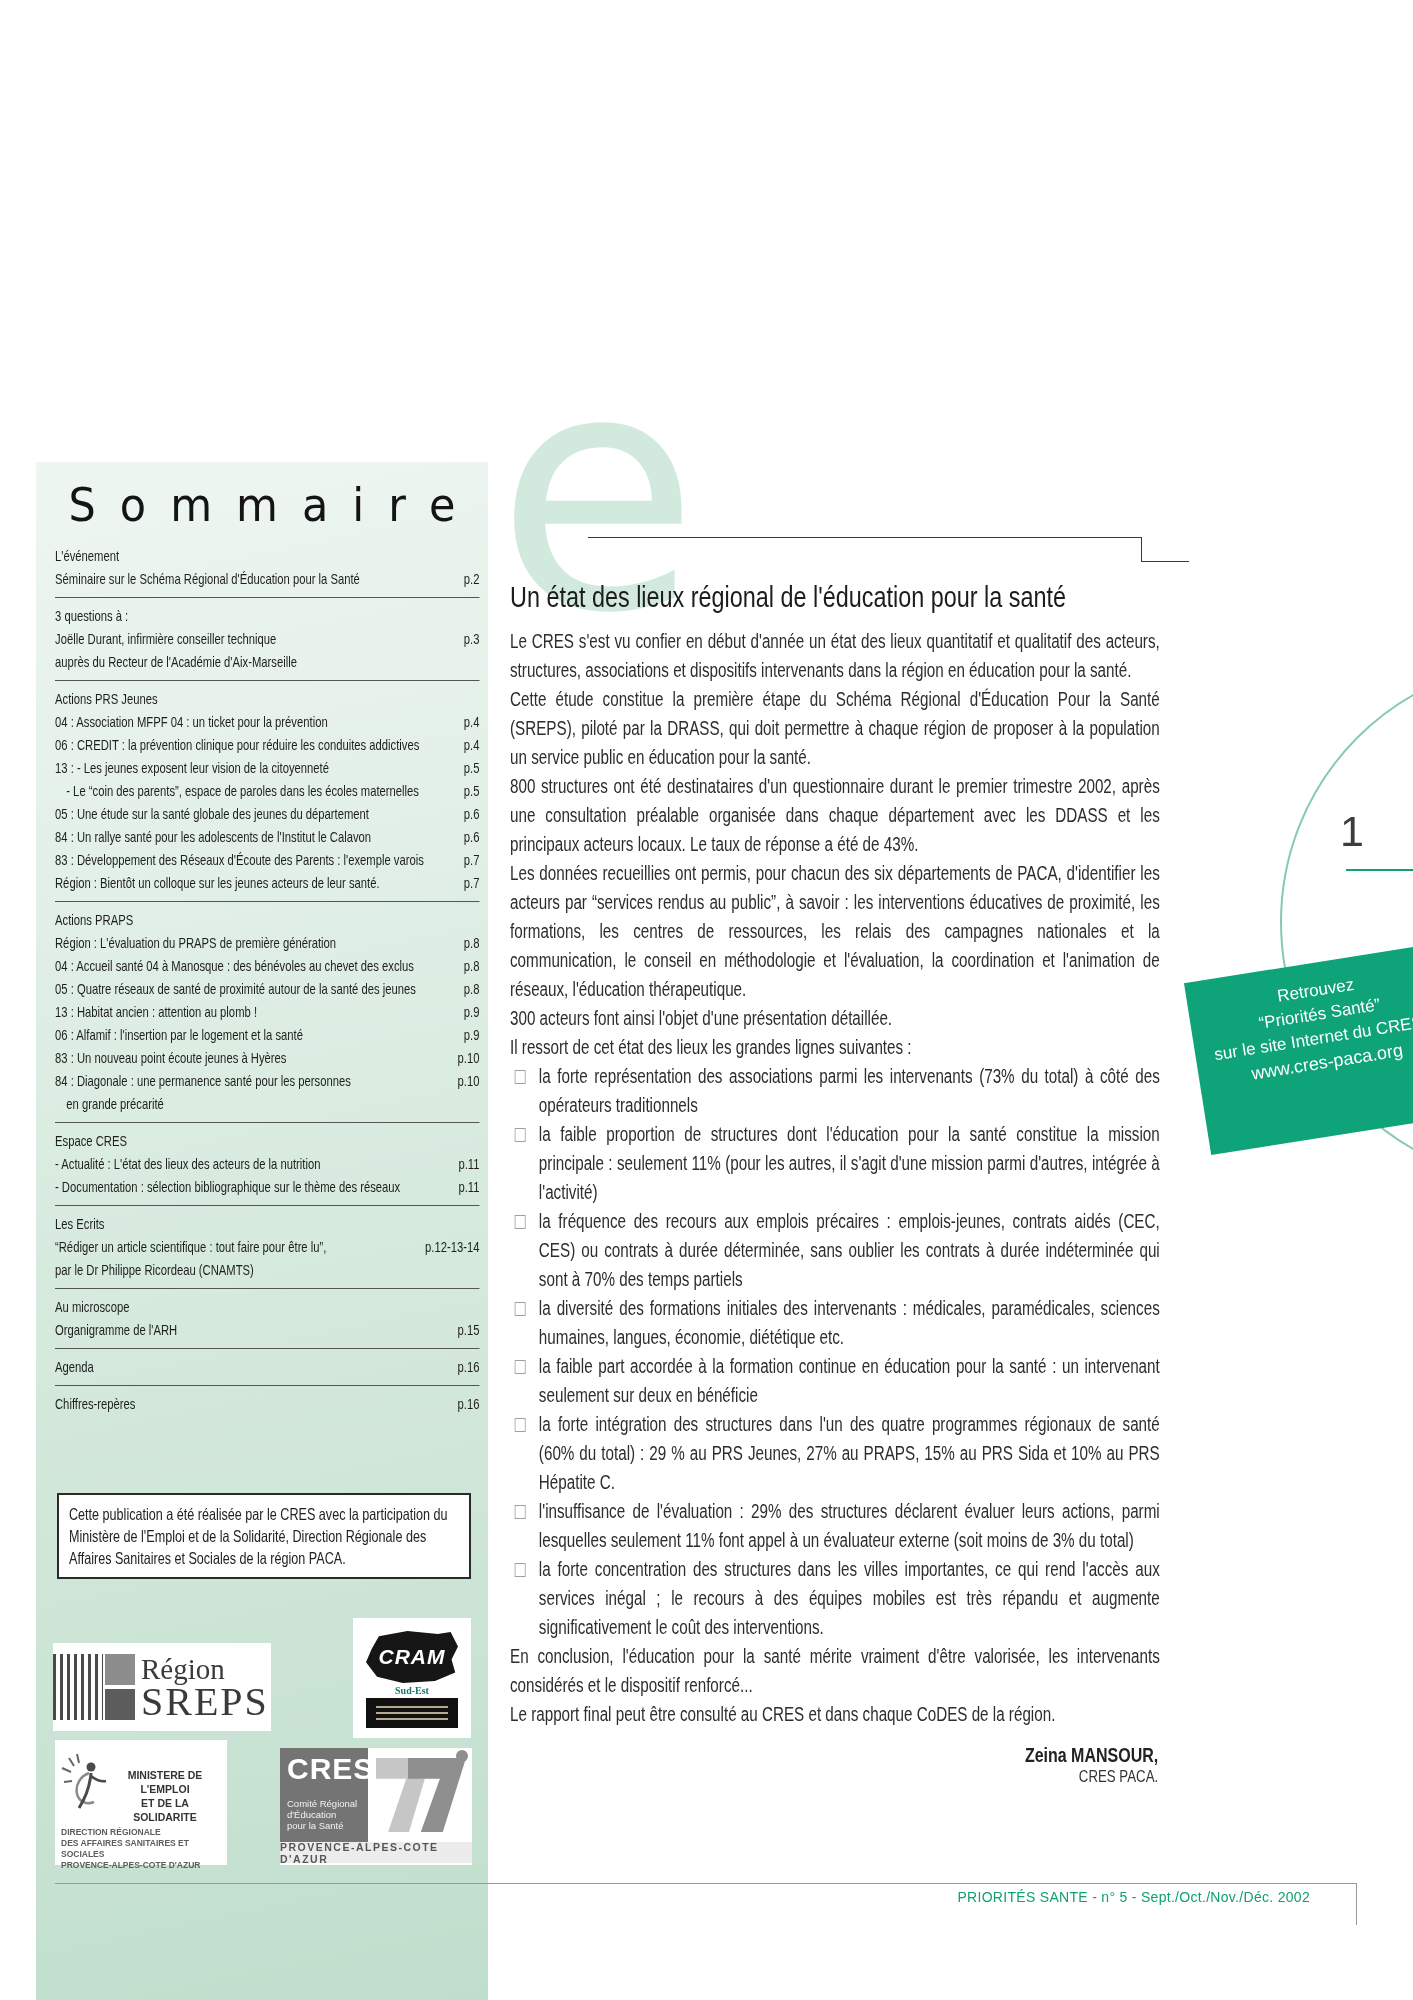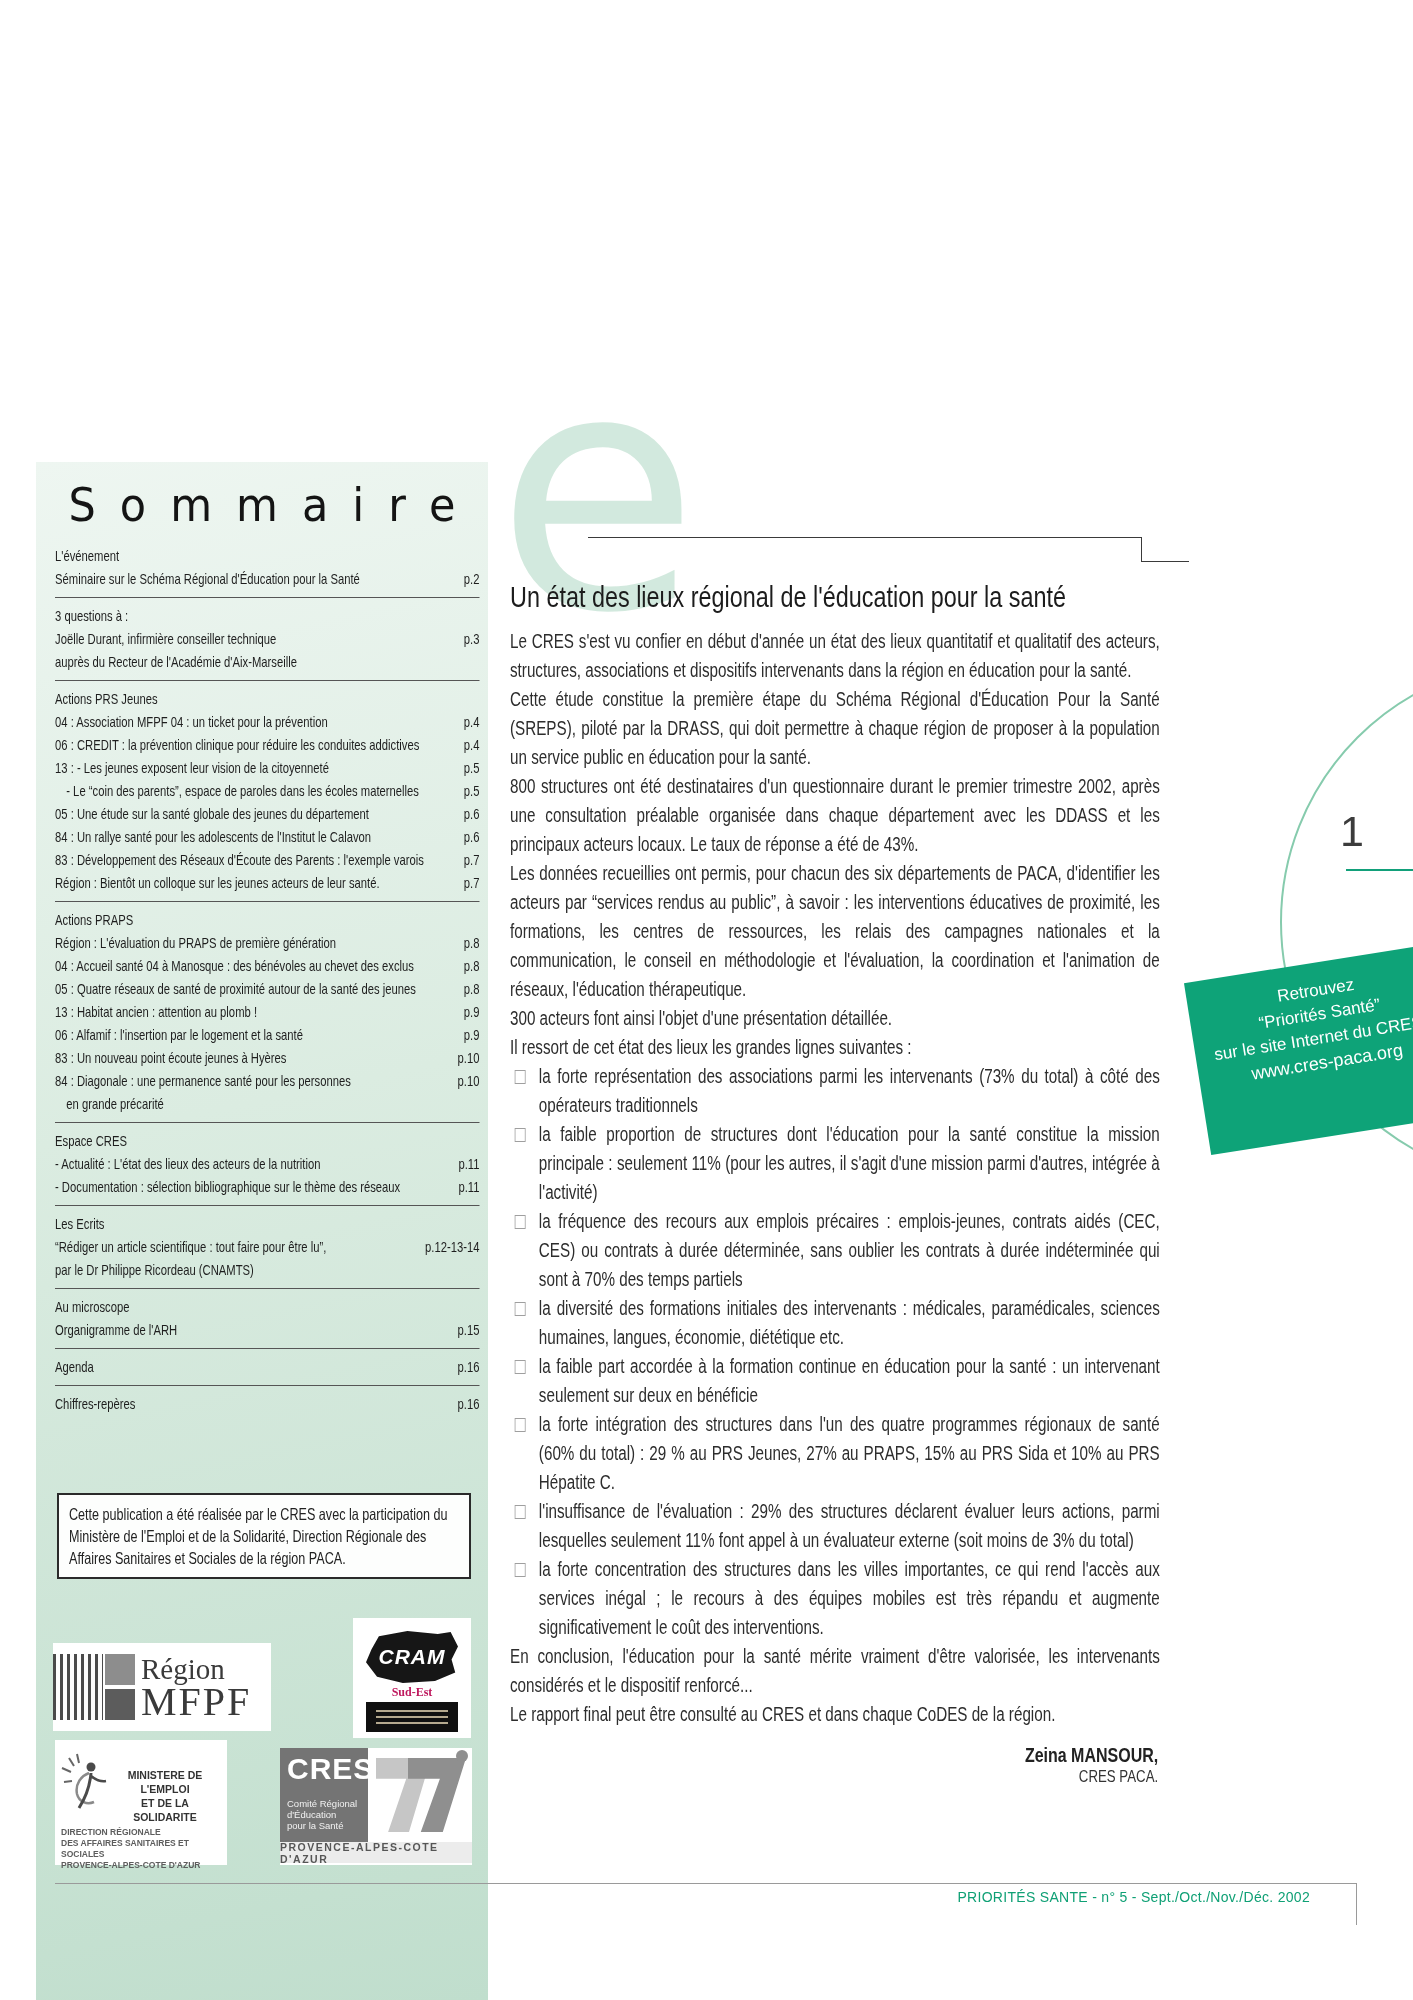--- a/index.html
+++ b/index.html
@@ -53,21 +53,21 @@
   .region-crest i:last-child{background:#5c5c5c;}
   .region-text{font-family:"Liberation Serif",serif;color:#3a3a3a;}
   .region-line1{font-size:29px;line-height:29px;}
   .region-line2{font-size:40px;line-height:36px;letter-spacing:2px;}
 
   .logo-cram{position:absolute;left:353px;top:1618px;width:118px;height:120px;background:#fff;
     padding:13px;box-sizing:border-box;}
   .cram-emblem{position:relative;height:52px;background:#161616;display:flex;align-items:center;justify-content:center;
     clip-path:polygon(6% 35%,14% 10%,45% 0%,78% 6%,92% 2%,100% 30%,93% 55%,97% 80%,75% 96%,40% 100%,12% 88%,0% 60%);}
   .cram-emblem span{color:#fff;font-weight:bold;font-style:italic;font-size:21px;letter-spacing:1px;}
-  .cram-name{text-align:center;font-size:12px;font-weight:bold;color:#be185d;margin:2px 0;
+  .cram-name{text-align:center;font-size:10px;font-weight:bold;color:#0f766e;margin:2px 0;
     font-family:"Liberation Serif",serif;}
   .cram-band{height:30px;background:#101010;display:flex;flex-direction:column;justify-content:center;gap:4px;padding:0 10px;}
   .cram-band i{display:block;height:2px;background:#b5a98f;}
 
   .logo-ministere{position:absolute;left:55px;top:1740px;width:172px;height:125px;background:#fff;
     padding:12px 6px;box-sizing:border-box;}
   .min-top{display:flex;}
   .min-icon{flex:0 0 48px;}
   .min-title{flex:1;font-size:10.5px;font-weight:bold;color:#333;line-height:14px;text-align:center;margin-top:16px;}
   .min-sub{margin-top:3px;font-size:8.5px;font-weight:bold;color:#5d5d5d;line-height:11px;}
@@ -182,21 +182,21 @@
   </div>
 
   <div class="logo-region">
     <div class="region-stripes"></div>
     <div class="region-crest">
         <i></i>
         <i></i>
       </div>
     <div class="region-text">
       <div class="region-line1">Région</div>
-      <div class="region-line2">MFPF</div>
+      <div class="region-line2">SREPS</div>
     </div>
   </div>
 
   <div class="logo-cram">
     <div class="cram-emblem">
       <span>CRAM</span>
     </div>
     <div class="cram-name">Sud-Est</div>
     <div class="cram-band">
         <i></i>

